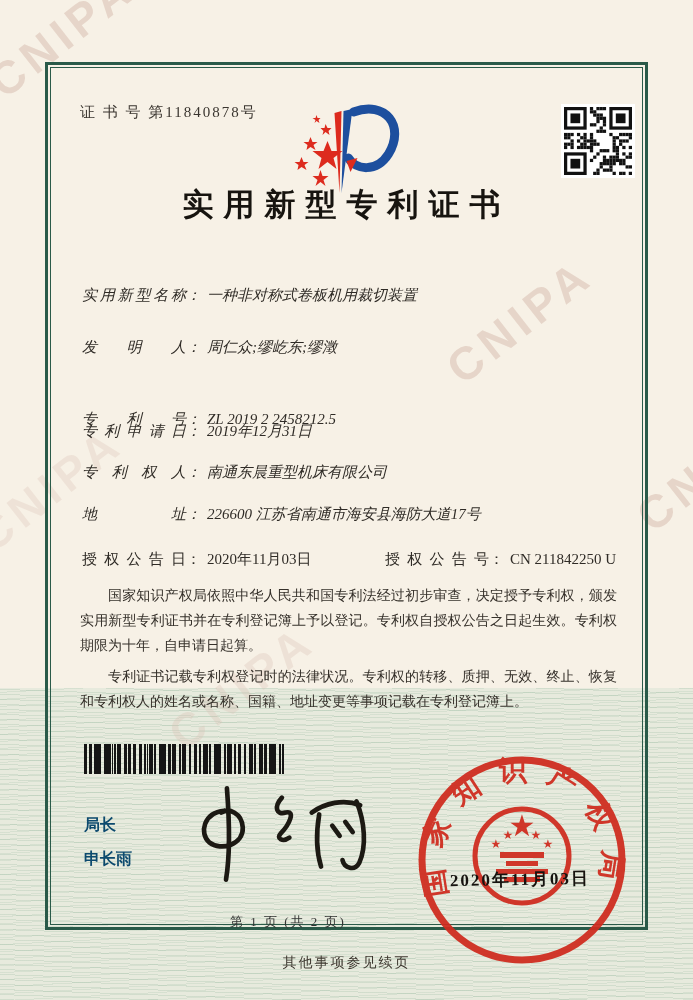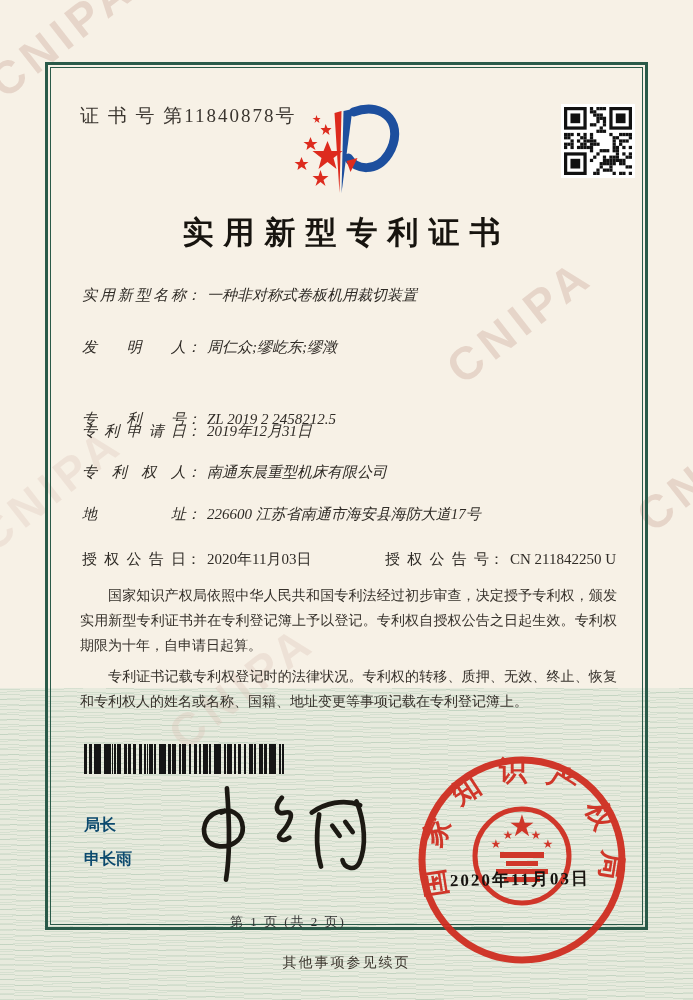--- a/index.html
+++ b/index.html
@@ -27,25 +27,25 @@
   .wm2{left:436px;top:352px;}
   .wm3{left:626px;top:500px;}
   .wm4{left:158px;top:718px;opacity:.30;}
   .wm5{left:-34px;top:520px;opacity:.28;}
   .frame{
     position:absolute;left:45px;top:62px;width:597px;height:862px;
     border:3px solid #2a5a49;z-index:2;
   }
   .frame-inner{position:absolute;left:2px;top:2px;right:2px;bottom:2px;border:1px solid #2a5a49;}
   .content{position:absolute;left:0;top:0;width:693px;height:1000px;z-index:3;}
-  .cert-no{position:absolute;left:80px;top:103px;font-size:19px;letter-spacing:2px;color:#3a352f;}
+  .cert-no{position:absolute;left:80px;top:103px;font-size:15px;letter-spacing:2px;color:#3a352f;}
   .logo{position:absolute;left:288px;top:98px;width:118px;height:98px;}
   .qr{position:absolute;left:561px;top:104px;width:74px;height:74px;background:#fff;padding:3px;box-sizing:border-box;}
   .title{
-    position:absolute;left:0;top:212px;width:693px;text-align:center;
+    position:absolute;left:0;top:184px;width:693px;text-align:center;
     font-size:31px;font-weight:bold;letter-spacing:10px;color:#17140f;
   }
   .fields{position:absolute;left:82px;top:286px;width:540px;font-size:15px;}
   .frow{position:absolute;left:0;white-space:nowrap;font-style:italic;}
   .flabel{display:inline-block;width:104px;text-align:justify;text-align-last:justify;vertical-align:top;}
   .fvalue{margin-left:6px;}
   .r0{top:0px;} .r1{top:52px;} .r2{top:76px;margin-top:48px;} .r3{top:136px;} .r4{top:177px;} .r5{top:219px;}
   .grant-row{position:absolute;left:82px;top:550px;width:560px;font-size:15px;white-space:nowrap;}
   .grant2{position:absolute;left:303px;top:0;}
   .paras{position:absolute;left:80px;top:583px;width:537px;font-size:14px;line-height:25px;text-align:justify;color:#35302a;}

